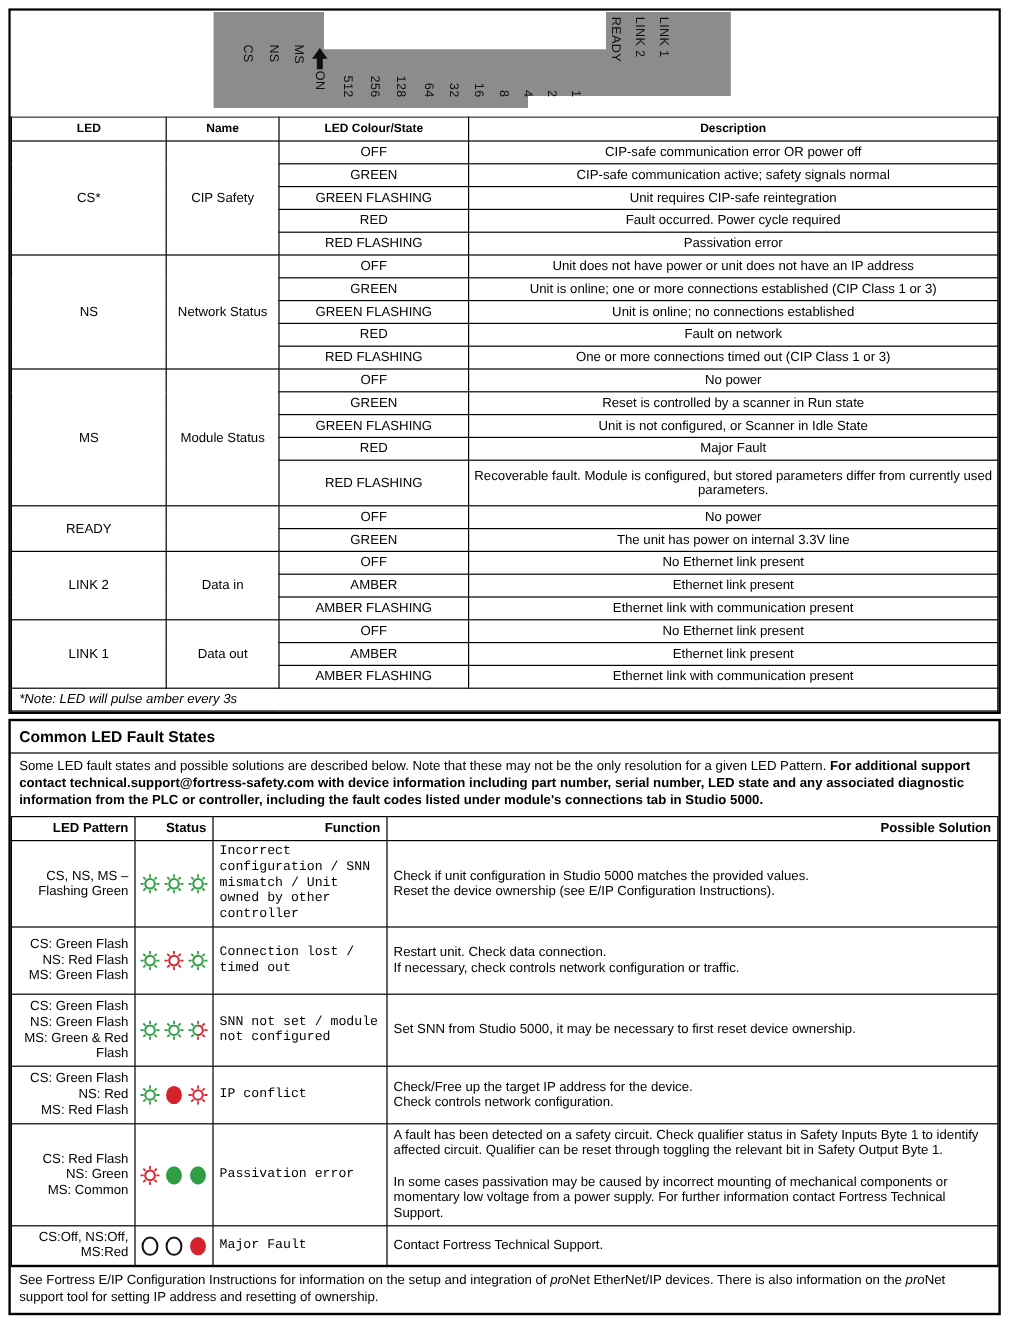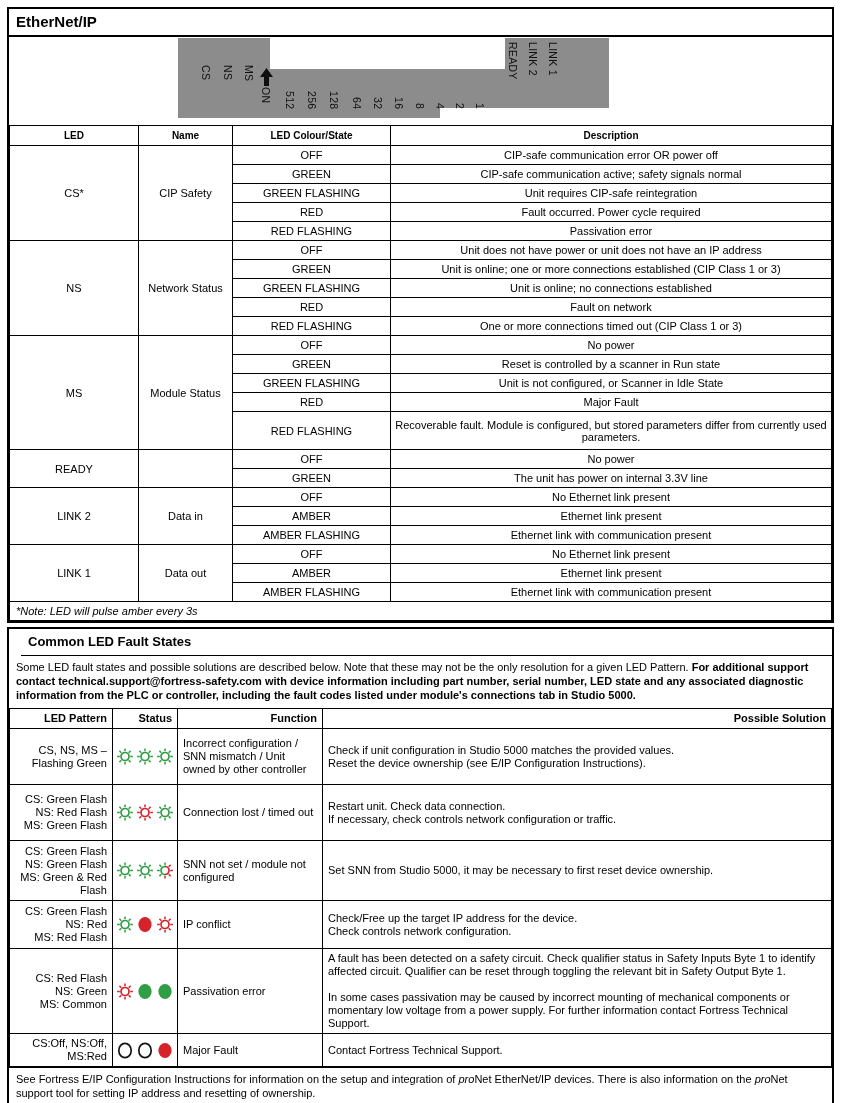--- a/index.html
+++ b/index.html
@@ -28,47 +28,46 @@
   table.t1 th, table.t1 td { border:1px solid #000; text-align:center; vertical-align:middle; padding:1px 4px; line-height:12px; }
   table.t1 thead tr { height:20px; }
   table.t1 thead th { font-weight:bold; font-size:10px; }
   table.t1 tbody tr { height:19px; }
   table.t1 tbody tr.tall { height:38px; }
   table.t1 tr.note-row { height:19px; }
   table.t1 tr.note-row td { text-align:left; font-style:italic; padding-left:6px; }
   col.c1 { width:129px; } col.c2 { width:94px; } col.c3 { width:158px; }
 
   
-  .sec-title { font-size:13px; font-weight:bold; padding:5px 7px 6px; border-bottom:1px solid #000;margin-left:12px; }
+  .sec-title { font-size:13px; font-weight:bold; padding:5px 7px 6px; border-bottom:1px solid #000; }
   .intro { font-size:11px; line-height:14px; padding:4px 7px 6px; }
   .intro .b { font-weight:bold; }
 
   table.t2 { width:100%; border-collapse:collapse; table-layout:fixed; font-size:11px; }
   table.t2 th, table.t2 td { border:1px solid #000; vertical-align:middle; padding:3px 5px; line-height:13px; }
   table.t2 thead th { text-align:right; font-weight:bold; height:20px; }
   col.f1 { width:103px; } col.f2 { width:65px; } col.f3 { width:145px; }
   td.pattern { text-align:right; white-space:pre-line; padding:3px 2px; }
-  td.func { text-align:left; }
+  td.func { text-align:left;font-family:Liberation Mono, monospace; }
   td.sol { text-align:left; white-space:pre-line; line-height:13.5px; }
   td.status { padding:2px 2px; }
   .leds { display:flex; align-items:center; justify-content:center; gap:2px; }
   .leds span { display:inline-flex; }
   tr.r0 { height:56px; } tr.r1 { height:56px; } tr.r2 { height:60px; }
   tr.r3 { height:48px; } tr.r5 { height:30px; }
 
   .footer { font-size:11px; line-height:14px; padding:4px 7px 6px; border-top:1px solid #000; }
   .footer .it { font-style:italic; }
 </style>
 </head>
 <body>
 
 <div class="page">
 
   <div class="boxA">
-    <div class="title-row">EtherNet/IP</div>
 
     <div class="diagram-row">
       <svg class="body-shape" width="827" height="88">
         <polygon id="devicePoly" points="169,1 261,1 261,32 496,32 496,1 600,1 600,71 431,71 431,81 169,81" fill="#8c8c8c"></polygon>
       </svg>
       <div id="diagram-labels">
           <div class="vlabel" style="left: 191px; top: 28px;">CS</div>
           <div class="vlabel" style="left: 213px; top: 28px;">NS</div>
           <div class="vlabel" style="left: 234px; top: 28px;">MS</div>
           <div class="vlabel" style="left: 275px; bottom: 16px;">512</div>

